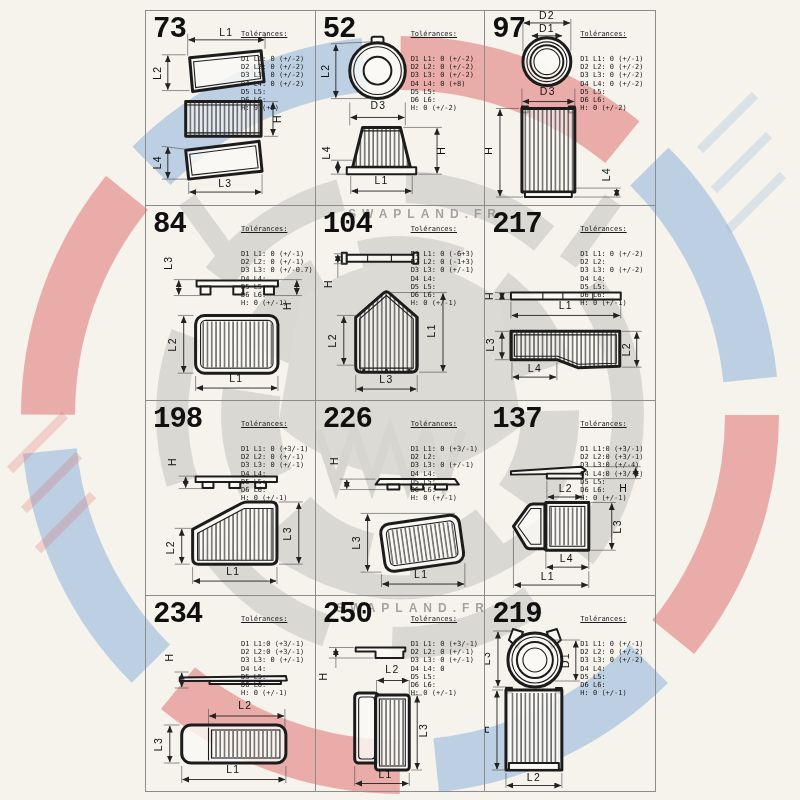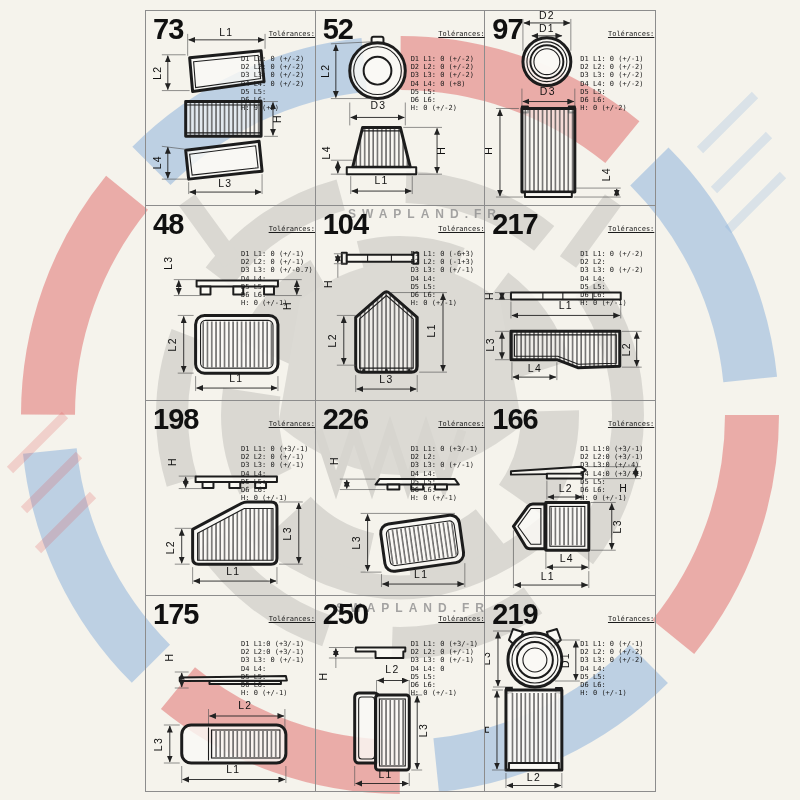--- a/index.html
+++ b/index.html
@@ -6,25 +6,25 @@
   body{width:800px;height:800px;position:relative;overflow:hidden;
        background:#f5f3ec;font-family:"Liberation Sans",sans-serif;}
   .wm{position:absolute;left:0;top:0;width:800px;height:800px;}
   .wmtext{font:bold 12px "Liberation Sans",sans-serif;letter-spacing:6px;fill:#8f8f8f;opacity:.8;}
   #grid{position:absolute;left:145px;top:10px;width:511px;height:782px;
         display:grid;grid-template-columns:repeat(3,1fr);grid-template-rows:repeat(4,1fr);
         border:1px solid #8c8c8c;box-sizing:border-box;}
   .cell{position:relative;border-right:1px solid #8c8c8c;border-bottom:1px solid #8c8c8c;box-sizing:border-box;}
   .cell:nth-child(3n){border-right:none;}
   .cell:nth-child(n+10){border-bottom:none;}
-  .num{position:absolute;top:2px;left:7px;font-size:29px;font-weight:bold;color:#101010;letter-spacing:-1px;z-index:3;}
+  .num{position:absolute;top:2px;left:7px;font-size:29px;font-weight:bold;color:#101010;letter-spacing:-1px;z-index:3;font-family:Liberation Mono, monospace;}
   .tol{position:absolute;top:3px;left:95px;width:74px;z-index:3;
        font-family:"DejaVu Sans Mono",monospace;font-size:7px;line-height:8.2px;
        color:#1a1a1a;white-space:pre;}
-  .tol-h{text-decoration:underline;text-align:right;}
+  .tol-h{text-decoration:underline;}
   .draw{position:absolute;left:0;top:0;width:100%;height:100%;z-index:1;}
   
   .sh{fill:rgba(250,249,245,.82);stroke:#1c1c1c;stroke-width:3;stroke-linejoin:round;}
   .sh2{fill:rgba(250,249,245,.85);stroke:#1c1c1c;stroke-width:2;stroke-linejoin:round;}
   .thin{fill:none;stroke:#1c1c1c;stroke-width:1.1;}
   .plf{fill:url(#pv);stroke:none;}
   .pl{fill:url(#pv);}
   .dim{stroke:#222;stroke-width:.9;fill:none;}
   .ext{stroke:#555;stroke-width:.65;fill:none;}
   .lbl{font:10.5px "Liberation Sans",sans-serif;letter-spacing:1.3px;fill:#101010;text-anchor:middle;}
@@ -204,21 +204,21 @@
         <line class="ext" x1="32" y1="110" x2="48" y2="110"></line>
           <line class="ext" x1="32" y1="168" x2="48" y2="168"></line>
         <line class="dim" x1="38" y1="111" x2="38" y2="167" marker-start="url(#ma)" marker-end="url(#ma)"></line>
         <text class="lbl" transform="rotate(-90 30 139)" x="30" y="139">L2</text>
         <text class="lbl" x="91" y="177">L1</text>
         <line class="ext" x1="50" y1="171" x2="50" y2="186"></line>
           <line class="ext" x1="133" y1="171" x2="133" y2="186"></line>
         <line class="dim" x1="51" y1="183" x2="132" y2="183" marker-start="url(#ma)" marker-end="url(#ma)"></line>
       </g>
     </svg>
-    <div class="num">48</div>
+    <div class="num">84</div>
     <div class="tol">
       <div class="tol-h">Tolérances:</div>
       <div><div class="tol-row">D1 L1: 0 (+/-1)</div><div class="tol-row">D2 L2: 0 (+/-1)</div><div class="tol-row">D3 L3: 0 (+/-0.7)</div><div class="tol-row">D4 L4:</div><div class="tol-row">D5 L5:</div><div class="tol-row">D6 L6:</div><div class="tol-row">H: 0 (+/-1)</div></div>
     </div>
   </div>
 
   <div class="cell">
     <svg class="draw" viewBox="0 0 170 195" preserveAspectRatio="none">
       <g>
         <rect class="sh2" x="30" y="49" width="69" height="7" rx="2"></rect>
@@ -388,21 +388,21 @@
         <text class="lbl" x="82" y="162">L4</text>
         <line class="ext" x1="61" y1="152" x2="61" y2="169"></line>
           <line class="ext" x1="104" y1="152" x2="104" y2="169"></line>
         <line class="dim" x1="62" y1="167" x2="103" y2="167" marker-start="url(#ma)" marker-end="url(#ma)"></line>
         <text class="lbl" x="63" y="180">L1</text>
         <line class="ext" x1="28.5" y1="130" x2="28.5" y2="188"></line>
           <line class="ext" x1="104" y1="171" x2="104" y2="188"></line>
         <line class="dim" x1="29.5" y1="185" x2="103" y2="185" marker-start="url(#ma)" marker-end="url(#ma)"></line>
       </g>
     </svg>
-    <div class="num">166</div>
+    <div class="num">137</div>
     <div class="tol">
       <div class="tol-h">Tolérances:</div>
       <div><div class="tol-row">D1 L1:0 (+3/-1)</div><div class="tol-row">D2 L2:0 (+3/-1)</div><div class="tol-row">D3 L3:0 (+/-4)</div><div class="tol-row">D4 L4:0 (+3/-1)</div><div class="tol-row">D5 L5:</div><div class="tol-row">D6 L6:</div><div class="tol-row">H: 0 (+/-1)</div></div>
     </div>
   </div>
 
   <div class="cell">
     <svg class="draw" viewBox="0 0 170 195" preserveAspectRatio="none">
       <g>
         <polygon class="sh2" points="34,81.5 141,80 142,84.5 34,85"></polygon>
@@ -422,21 +422,21 @@
         <line class="ext" x1="18" y1="129" x2="34" y2="129"></line>
           <line class="ext" x1="18" y1="167" x2="34" y2="167"></line>
         <line class="dim" x1="24" y1="130" x2="24" y2="166" marker-start="url(#ma)" marker-end="url(#ma)"></line>
         <text class="lbl" transform="rotate(-90 16 148)" x="16" y="148">L3</text>
         <text class="lbl" x="88" y="177">L1</text>
         <line class="ext" x1="36" y1="170" x2="36" y2="187"></line>
           <line class="ext" x1="141" y1="170" x2="141" y2="187"></line>
         <line class="dim" x1="37" y1="183.5" x2="140" y2="183.5" marker-start="url(#ma)" marker-end="url(#ma)"></line>
       </g>
     </svg>
-    <div class="num">175</div>
+    <div class="num">234</div>
     <div class="tol">
       <div class="tol-h">Tolérances:</div>
       <div><div class="tol-row">D1 L1:0 (+3/-1)</div><div class="tol-row">D2 L2:0 (+3/-1)</div><div class="tol-row">D3 L3: 0 (+/-1)</div><div class="tol-row">D4 L4:</div><div class="tol-row">D5 L5:</div><div class="tol-row">D6 L6:</div><div class="tol-row">H: 0 (+/-1)</div></div>
     </div>
   </div>
 
   <div class="cell">
     <svg class="draw" viewBox="0 0 170 195" preserveAspectRatio="none">
       <g>
         <path class="sh2" d="M40,51.5 L90,51.5 L90,55.5 L88,55.5 L88,62 L60,62 L60,55.5 L40,55.5 Z"></path>

